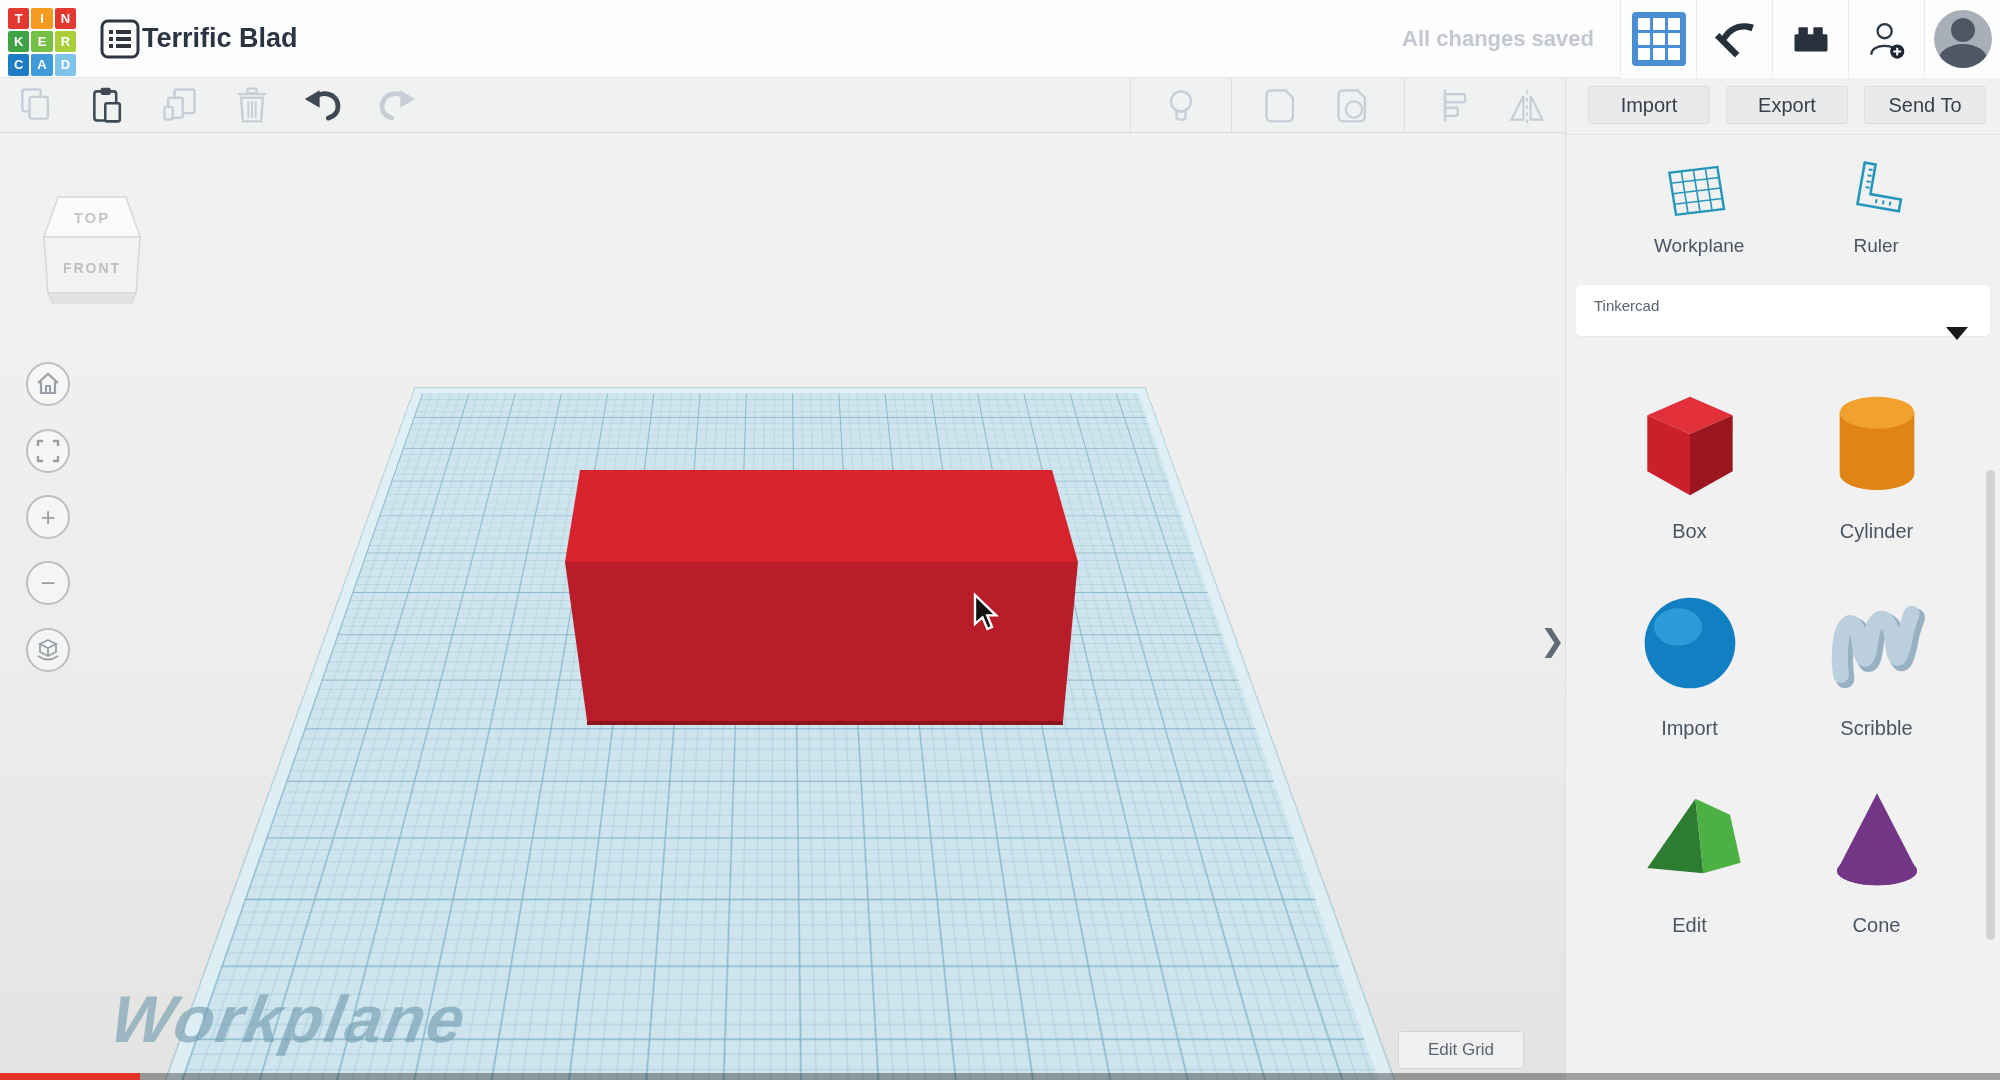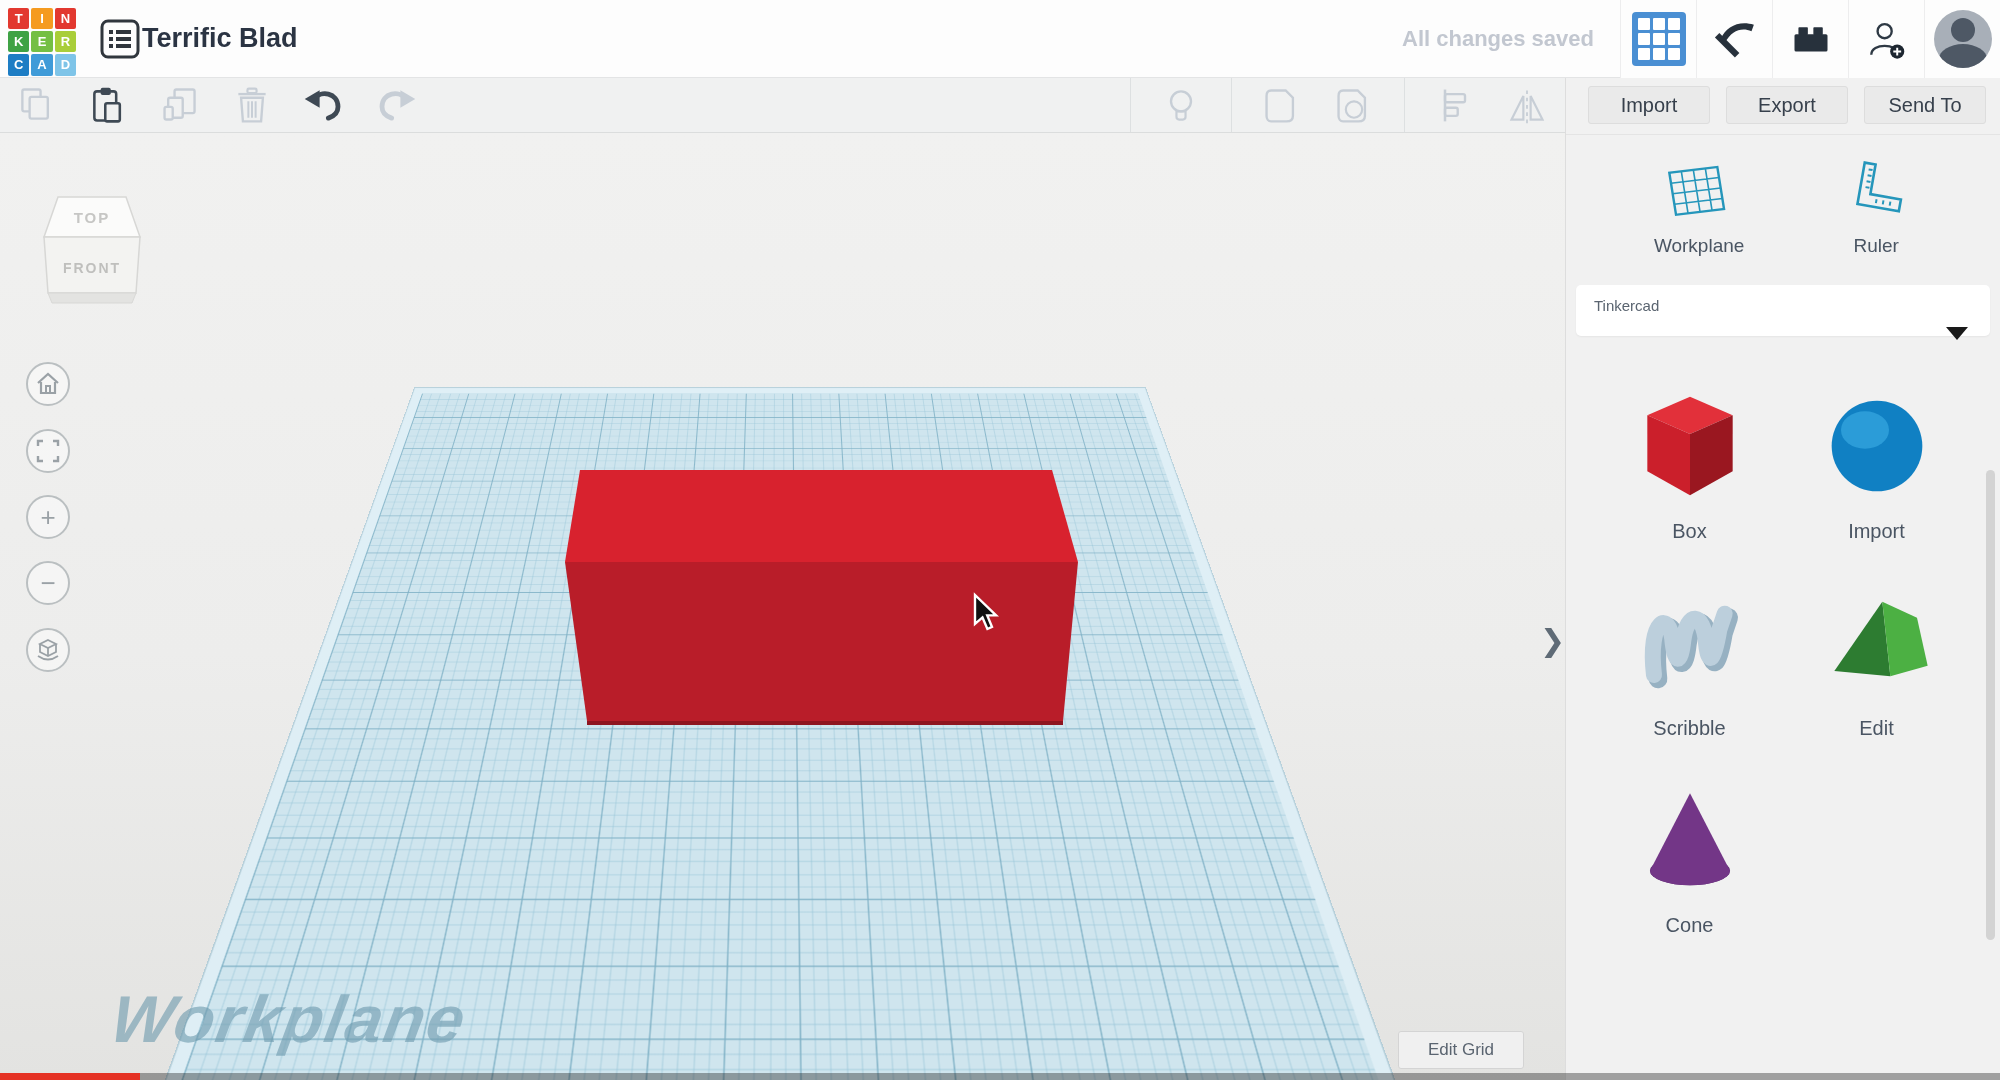--- a/index.html
+++ b/index.html
@@ -354,20 +354,27 @@
 
       <div class="shape-cell">
         <svg width="110" height="120" viewBox="0 0 80 90">
           <polygon points="8,22 40,8 72,22 40,36" fill="#e2303a"></polygon>
           <polygon points="8,22 40,36 40,82 8,64" fill="#cb1f2b"></polygon>
           <polygon points="72,22 40,36 40,82 72,64" fill="#9a1720"></polygon>
         </svg>
         <div class="lbl">Box</div>
       </div>
 
+      <div class="shape-cell">
+        <svg width="110" height="120" viewBox="0 0 80 90">
+          <path d="M12 20 V66 A28 12 0 0 0 68 66 V20 Z" fill="#e08414"></path>
+          <ellipse cx="40" cy="20" rx="28" ry="12" fill="#f0a12e"></ellipse>
+        </svg>
+        <div class="lbl">Cylinder</div>
+      </div>
 
       <div class="shape-cell">
         <svg width="110" height="120" viewBox="0 0 80 90">
           <circle cx="40" cy="45" r="34" fill="#1080c3"></circle>
           <ellipse cx="31" cy="33" rx="18" ry="14" opacity="0.55" fill="#41b2e9"></ellipse>
         </svg>
         <div class="lbl">Import</div>
       </div>
 
       <div class="shape-cell">

